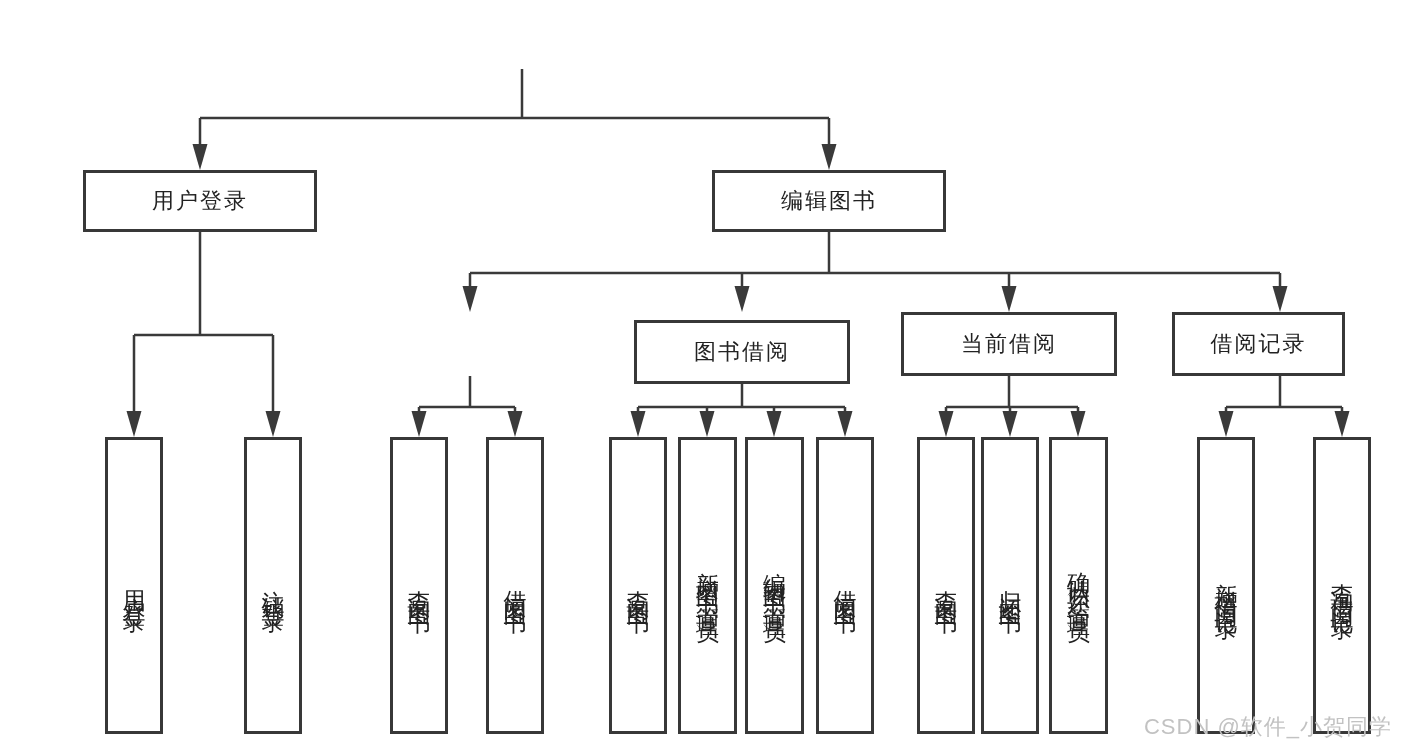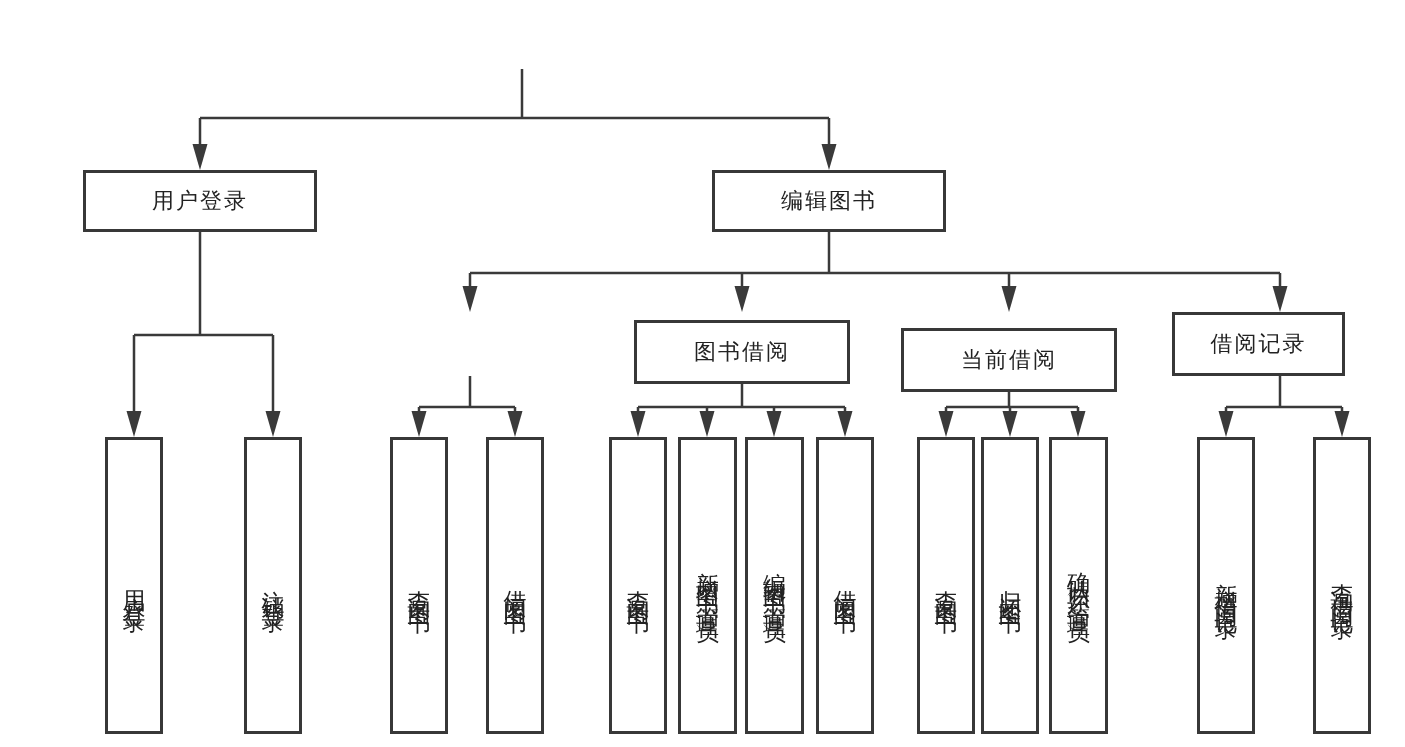--- a/index.html
+++ b/index.html
@@ -128,21 +128,21 @@
   <div class="box" style="left:83px; top:170px; width:234px; height:62px;">
     <span class="hlabel">用户登录</span>
   </div>
   <div class="box" style="left:712px; top:170px; width:234px; height:62px;">
     <span class="hlabel">编辑图书</span>
   </div>
 
   <div class="box" style="left:634px; top:320px; width:216px; height:64px;">
     <span class="hlabel">图书借阅</span>
   </div>
-  <div class="box" style="left:901px; top:328px; width:216px; height:64px;">
+  <div class="box" style="left:901px; top:312px; width:216px; height:64px;">
     <span class="hlabel">当前借阅</span>
   </div>
   <div class="box" style="left:1172px; top:312px; width:173px; height:64px;">
     <span class="hlabel">借阅记录</span>
   </div>
 
   <div class="box leaf" style="left:105px;">
     <span class="vtext">用户登录</span>
   </div>
   <div class="box leaf" style="left:244px;">
@@ -175,14 +175,15 @@
   <div class="box leaf" style="left:1049px; width:59px;">
     <span class="vtext">确认归还（管理员）</span>
   </div>
   <div class="box leaf" style="left:1197px;">
     <span class="vtext">新增借阅记录</span>
   </div>
   <div class="box leaf" style="left:1313px;">
     <span class="vtext">查询借阅记录</span>
   </div>
 
+  <div class="watermark">CSDN @软件_小贺同学</div>
 
 </div>
 
 </body></html>

